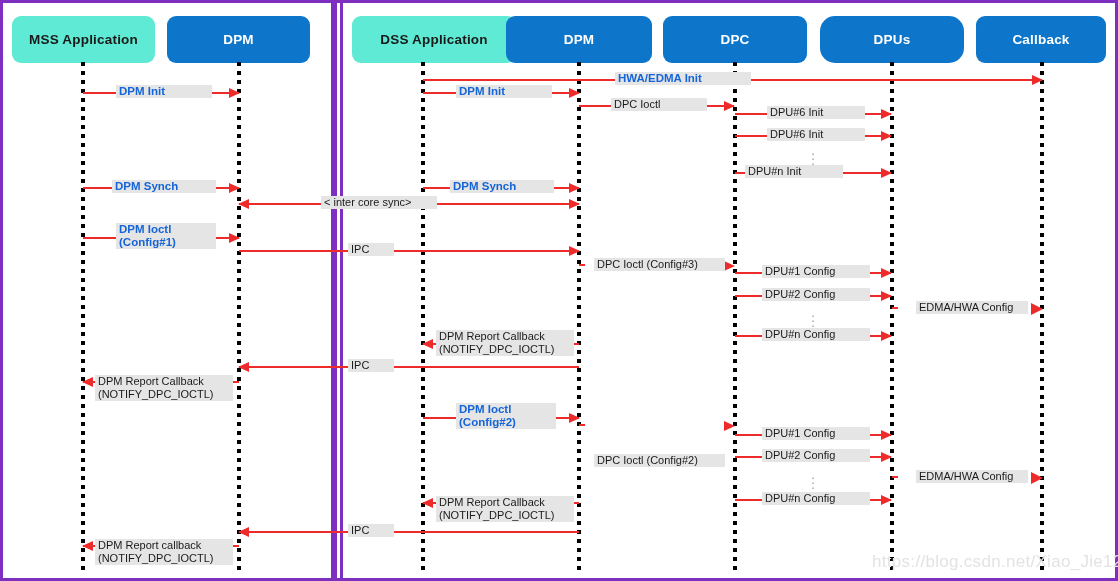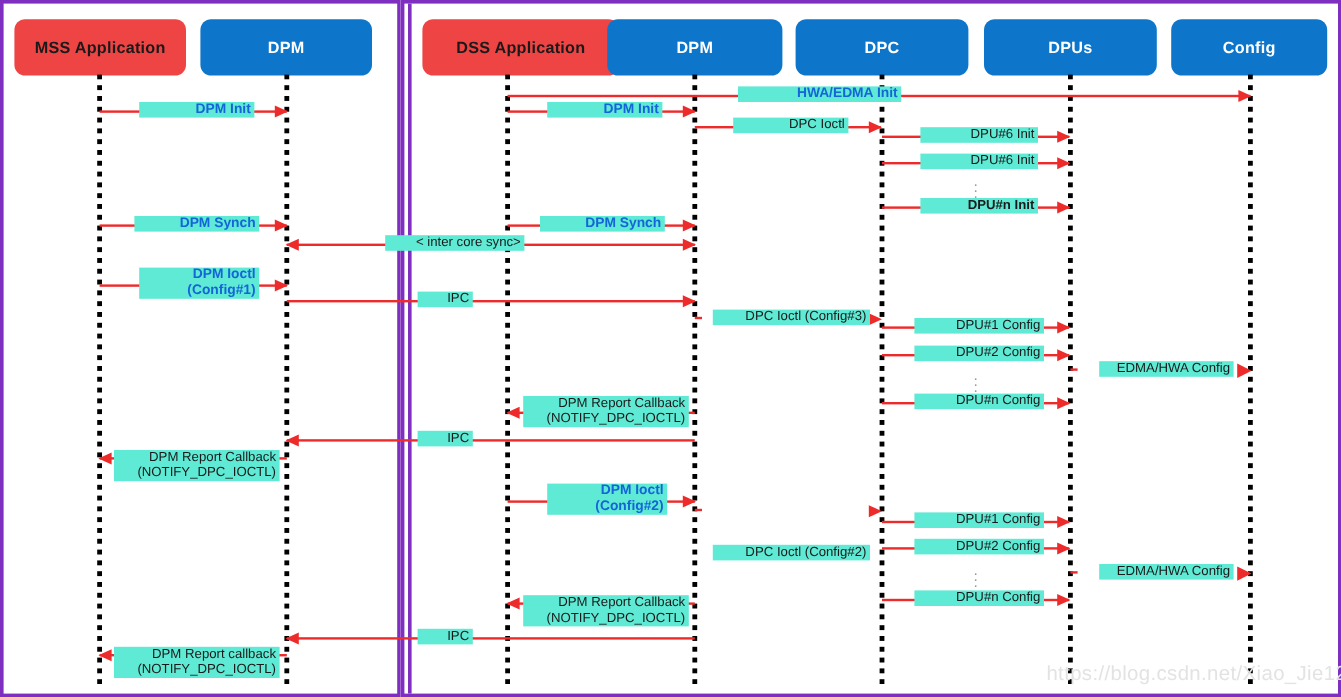--- a/index.html
+++ b/index.html
@@ -26,21 +26,21 @@
   .actor-box{
     position:absolute;
     height:47px;
     border-radius:9px;
     display:flex;align-items:center;justify-content:center;
     font-size:13.5px;
     font-weight:bold;
     box-sizing:border-box;
     letter-spacing:.2px;
   }
-  .actor-box.app{background:#ef4444;color:#1a1a1a;}
+  .actor-box.app{background:#5eead4;color:#1a1a1a;}
   .actor-box.mod{background:#0d76ca;color:#ffffff;}
 
   
   .lifeline{
     position:absolute;
     width:4px;
     background-image:linear-gradient(to bottom,#000 0 4px,rgba(0,0,0,0) 4px 9px);
     background-size:4px 9px;
     background-repeat:repeat-y;
   }
@@ -79,24 +79,24 @@
   .msg.fat .head{
     border-top:6px solid transparent;
     border-bottom:6px solid transparent;
     top:-5.5px;
   }
   .msg.fat.right .head{border-left:12px solid #ee2b2b;}
 
   
   .lbl{
     position:absolute;
-    text-align:right;
+    text-align:left;
     line-height:12.5px;
     white-space:nowrap;
-    background:#5eead4;
+    background:#e5e5e5;
     padding:0 3px;
   }
   .lbl.blue{color:#1565d8;font-weight:bold;font-size:11.5px;}
   .lbl.black{color:#1a1a1a;font-weight:normal;font-size:11px;}
   .lbl.two{line-height:13px;}
 
   
   .vdots{
     position:absolute;
     color:#9a9a9a;
@@ -134,25 +134,25 @@
 
   <div class="actor-box app" style="left:352px;top:16px;width:164px;">
     <span>DSS Application</span>
   </div>
   <div class="actor-box mod" style="left:506px;top:16px;width:146px;">
     <span>DPM</span>
   </div>
   <div class="actor-box mod" style="left:663px;top:16px;width:144px;">
     <span>DPC</span>
   </div>
-  <div class="actor-box mod" style="left:820px;top:16px;width:144px;">
+  <div class="actor-box mod" style="left:820px;top:16px;width:144px;border-radius:15px;">
     <span>DPUs</span>
   </div>
   <div class="actor-box mod" style="left:976px;top:16px;width:130px;">
-    <span>Config</span>
+    <span>Callback</span>
   </div>
 
   <div class="lifeline" style="left:81px;top:62px;height:508px;"></div>
   <div class="lifeline" style="left:237px;top:62px;height:508px;"></div>
   <div class="lifeline" style="left:421px;top:62px;height:508px;"></div>
   <div class="lifeline" style="left:577px;top:62px;height:508px;"></div>
   <div class="lifeline" style="left:733px;top:62px;height:508px;"></div>
   <div class="lifeline" style="left:890px;top:62px;height:508px;"></div>
   <div class="lifeline" style="left:1040px;top:62px;height:508px;"></div>
 
@@ -197,21 +197,21 @@
   <div class="vdots" style="left:806px;top:148px;">
     <span>.</span>
       <span>.</span>
       <span>.</span>
   </div>
 
   <div class="msg right" style="left:735px;top:172px;width:156px;">
     <div class="line"></div>
     <div class="head"></div>
   </div>
-  <div class="lbl black" style="left:767px;top:165px;width:92px;font-weight:bold;">DPU#n  Init</div>
+  <div class="lbl black" style="left:745px;top:165px;width:92px;">DPU#n  Init</div>
 
   <div class="msg right" style="left:83px;top:187px;width:156px;">
     <div class="line"></div>
     <div class="head"></div>
   </div>
   <div class="lbl blue" style="left:112px;top:180px;width:98px;">DPM Synch</div>
 
   <div class="msg right" style="left:423px;top:187px;width:156px;">
     <div class="line"></div>
     <div class="head"></div>

